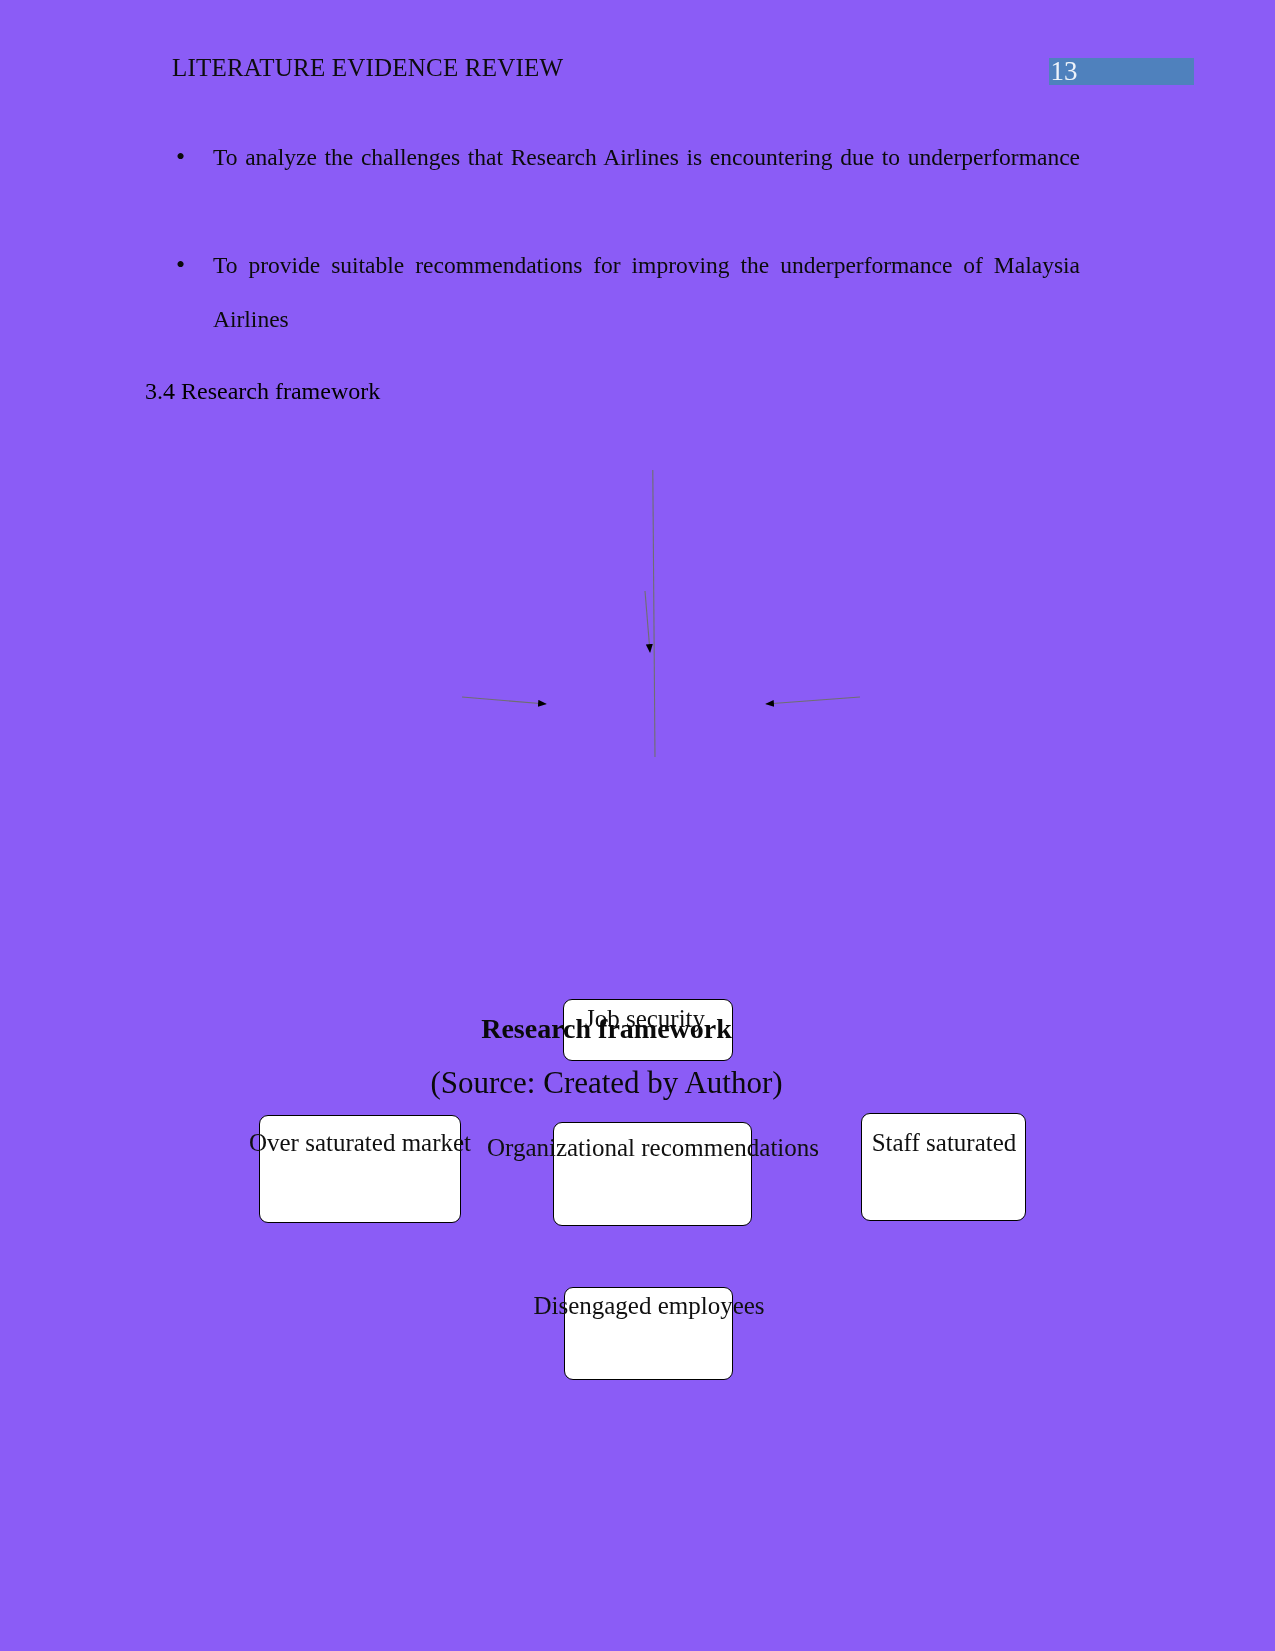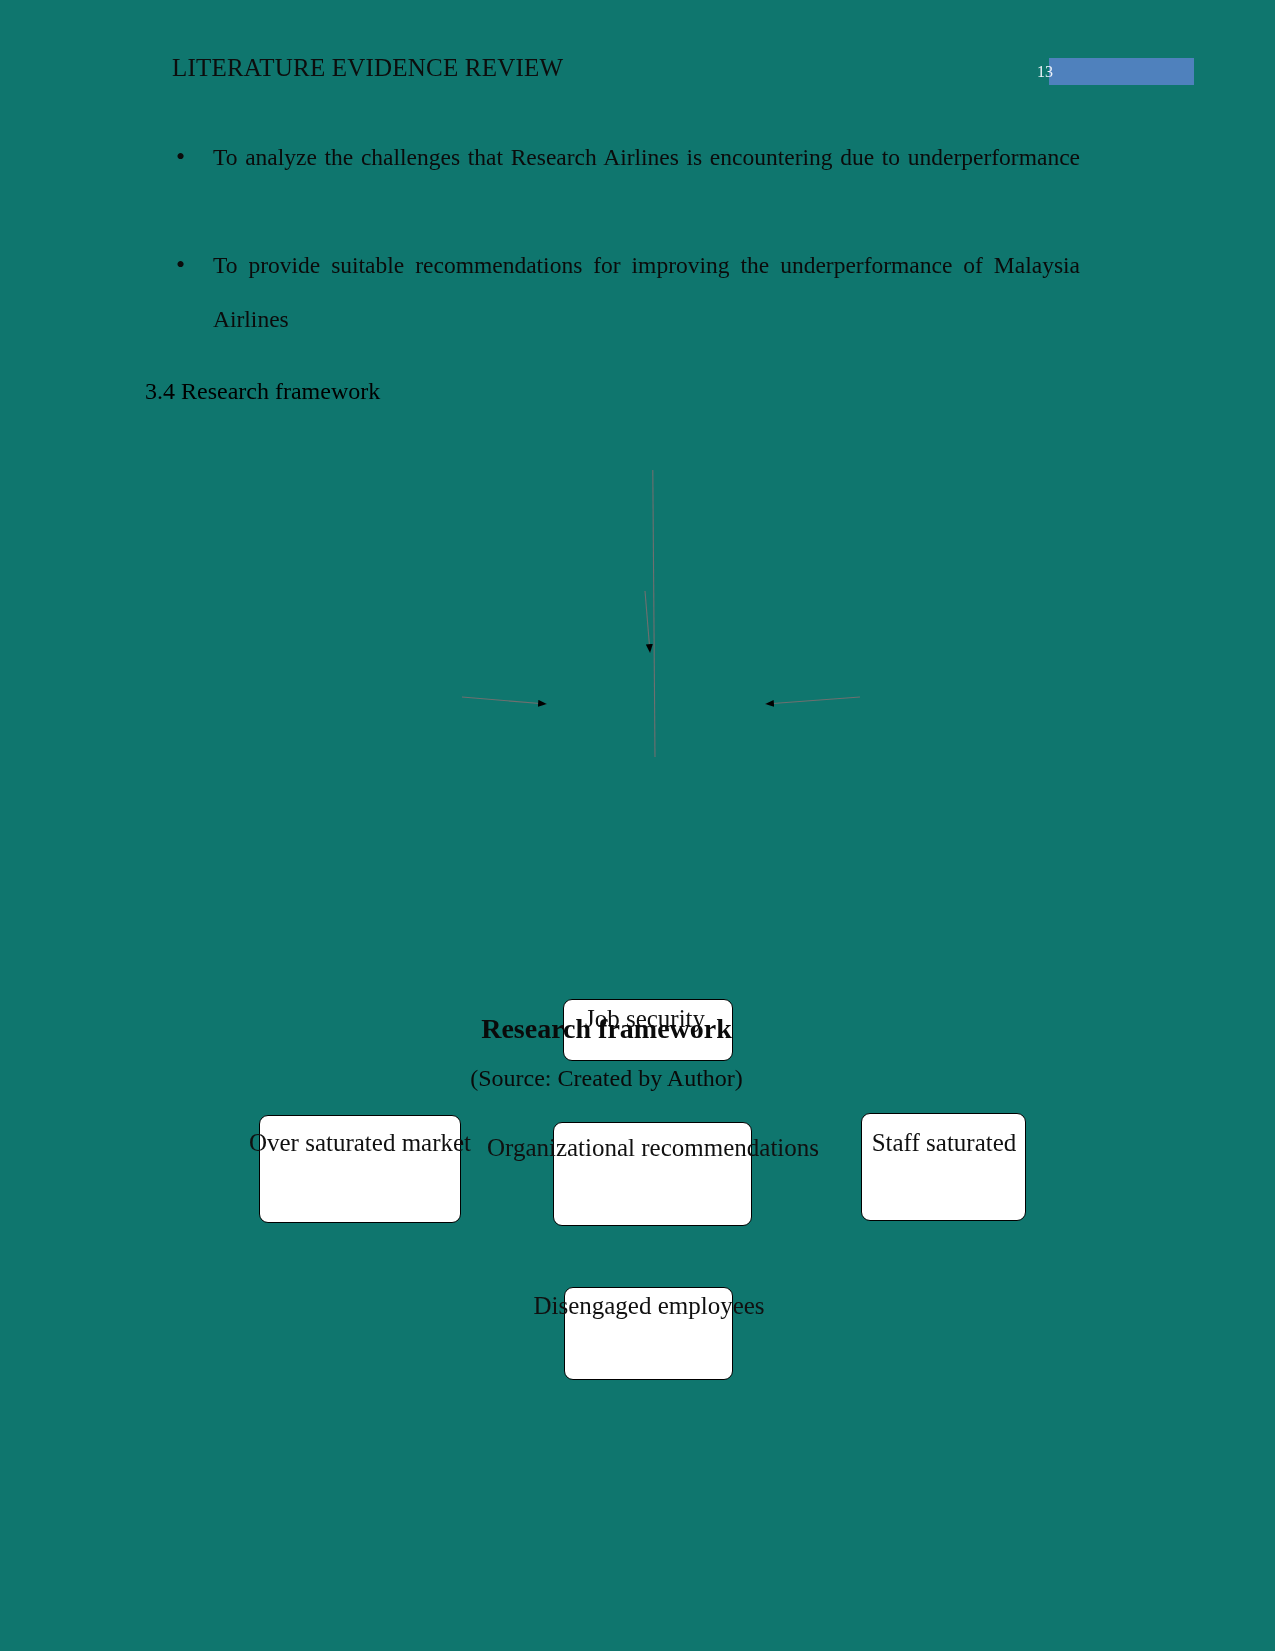--- a/index.html
+++ b/index.html
@@ -4,21 +4,21 @@
 <style>
   html, body {
     margin: 0;
     padding: 0;
     background: #ffffff;
   }
   .page {
     position: relative;
     width: 1275px;
     height: 1651px;
-    background: #0f766e;
+    background: #8b5cf6;
     font-family: "Liberation Serif", "DejaVu Serif", serif;
     color: #000000;
     overflow: hidden;
   }
 
   
   .header {
     position: absolute;
     left: 0;
     top: 0;
@@ -37,25 +37,25 @@
   .page-number-badge {
     position: absolute;
     left: 1049px;
     top: 58px;
     width: 145px;
     height: 27px;
     background: #4f81bd;
   }
   .page-number-text {
     position: absolute;
-    left: 1013px;
+    left: 1044px;
     top: 58px;
     width: 40px;
-    text-align: right;
-    font-size: 16px;
+    text-align: center;
+    font-size: 27px;
     line-height: 27px;
     color: #eef3fa;
   }
 
   
   .content {
     position: absolute;
     left: 0;
     top: 0;
     width: 1275px;
@@ -158,21 +158,21 @@
     font-size: 28px;
     font-weight: bold;
     color: #0a0a0a;
   }
   .caption-source {
     position: absolute;
     left: 0px;
     top: 1065px;
     width: 1213px;
     text-align: center;
-    font-size: 24px;
+    font-size: 31px;
     color: #0a0a0a;
   }
 </style>
 </head>
 <body>
 
 <div class="page">
 
   <div class="header">
     <div class="header-title">LITERATURE EVIDENCE REVIEW</div>

